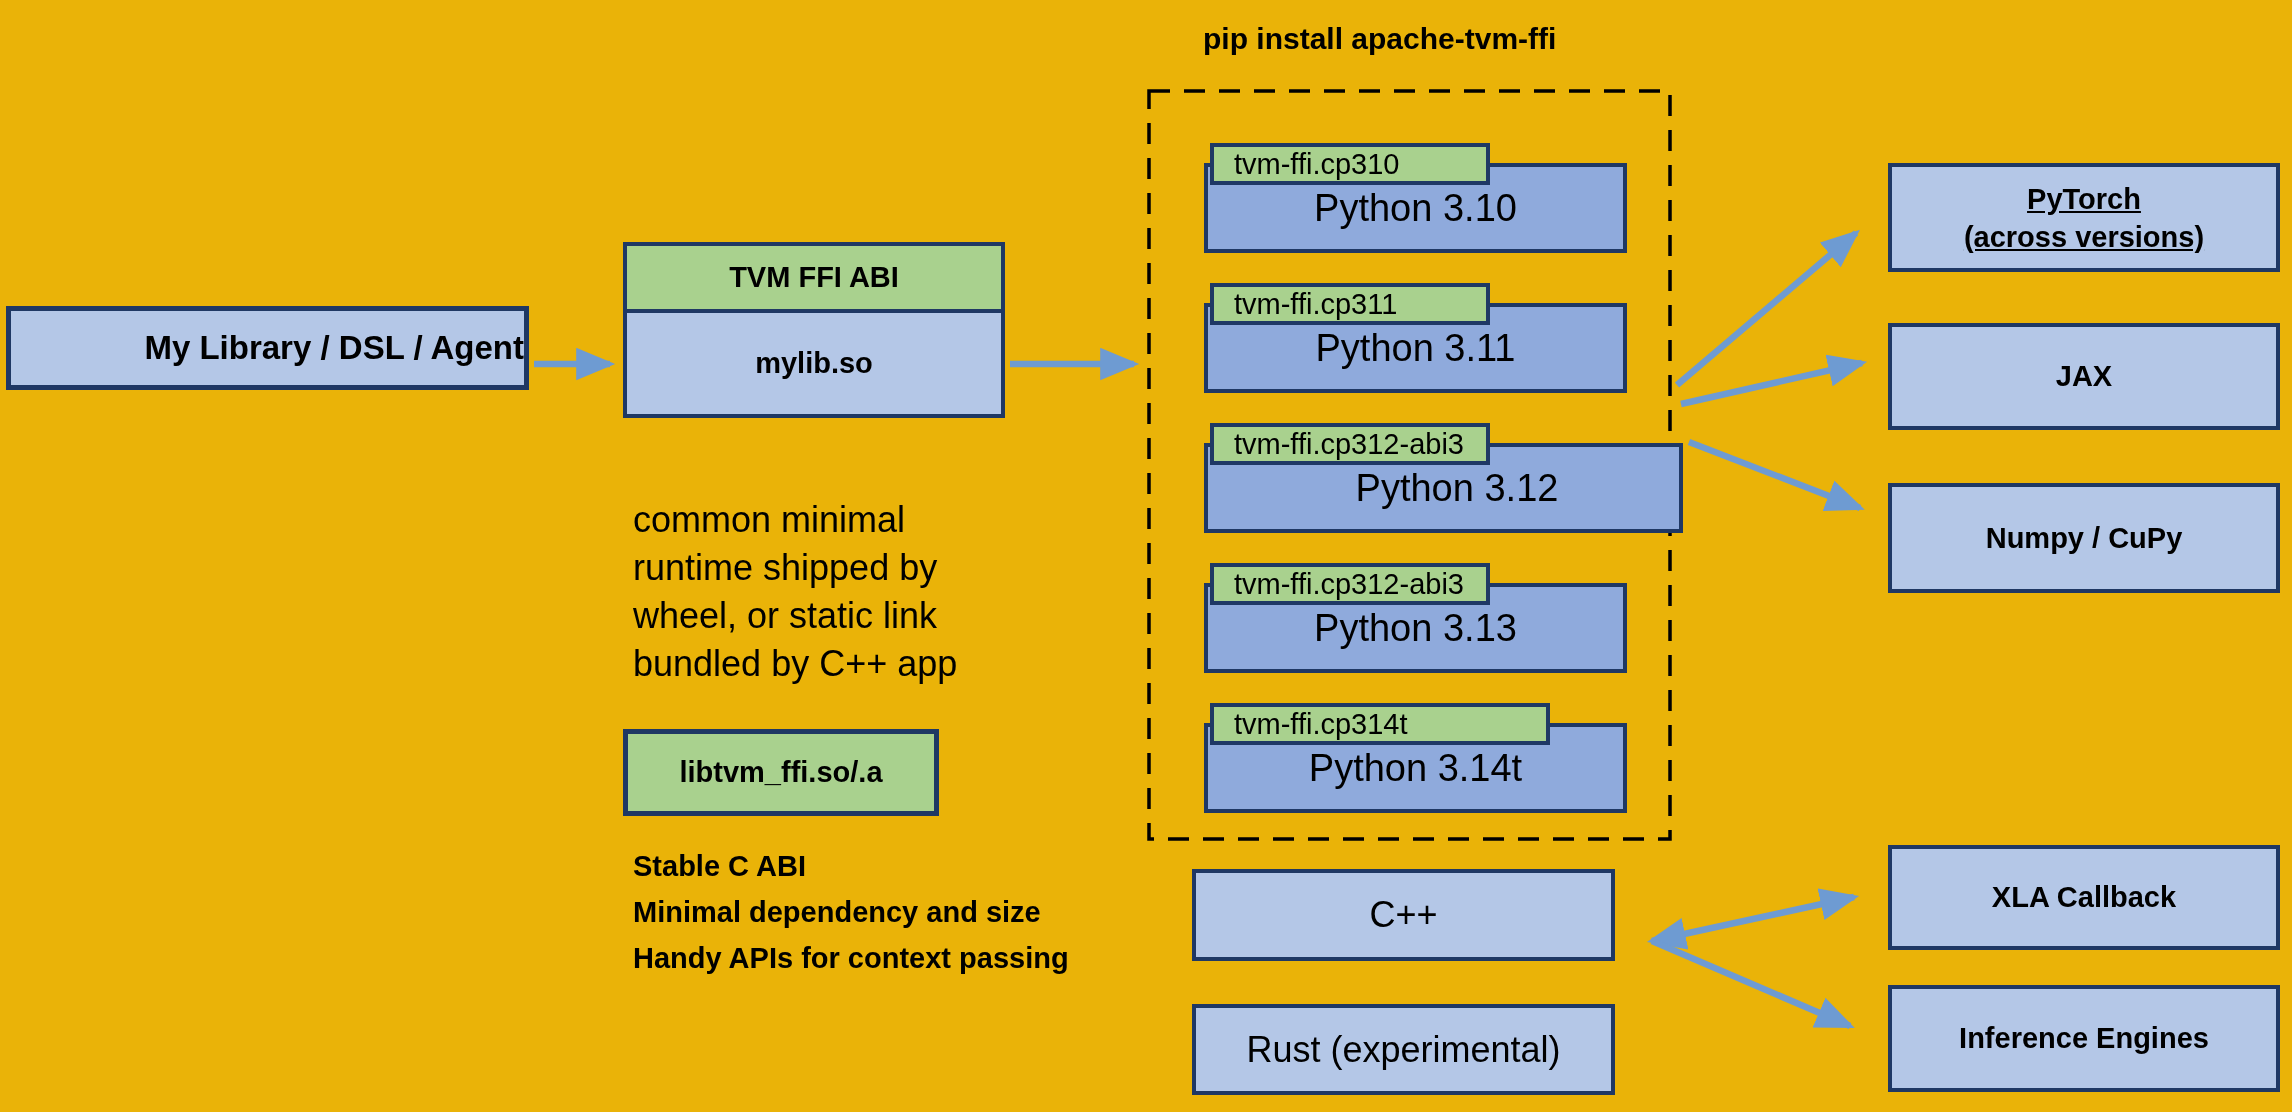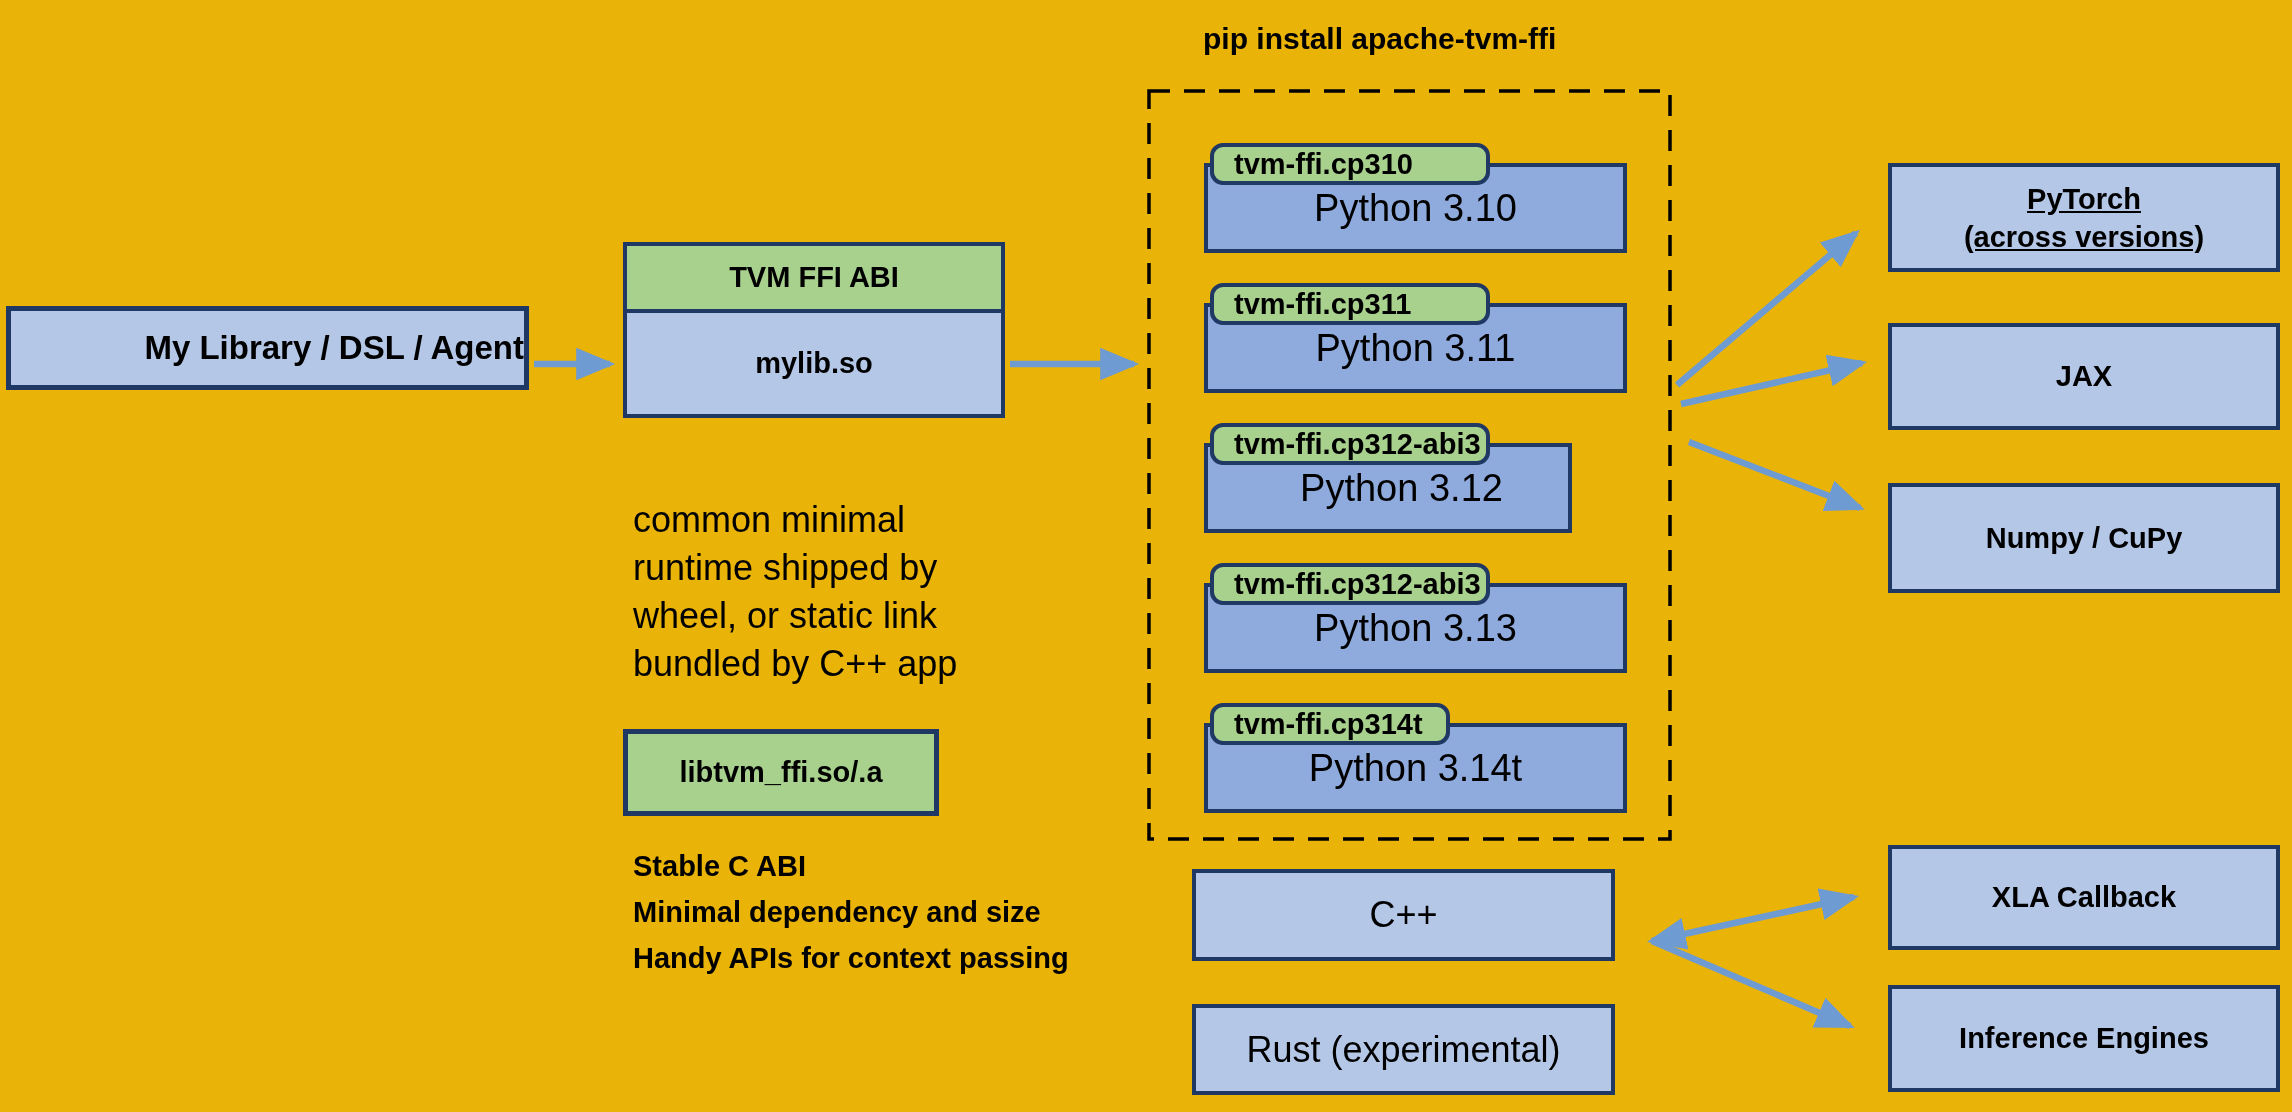--- a/index.html
+++ b/index.html
@@ -11,21 +11,21 @@
   .box-light{background:#B4C7E7;border:4px solid #1F3864;}
   .box-med{background:#8FAADC;border:4px solid #1F3864;}
   .box-green{background:#A9D18E;border:4px solid #1F3864;}
   .title{font-weight:bold;font-size:30px;}
   .big-label{font-weight:bold;font-size:33px;}
   .mid-label{font-weight:bold;font-size:29px;}
   .py-label{font-size:38px;font-weight:normal;margin-left:12px;}
   .lang-label{font-size:36px;font-weight:normal;}
   .note{font-size:36px;line-height:48px;font-weight:normal;}
   .features{font-size:29px;line-height:46px;font-weight:bold;}
-  .tag{padding-left:20px;display:flex;align-items:center;font-weight:bold;font-size:29px;z-index:3;border-radius:13px;}
+  .tag{padding-left:20px;display:flex;align-items:center;font-weight:normal;font-size:29px;z-index:3;}
   .pyl{line-height:38px;}
 </style>
 </head>
 <body>
 
 <div class="canvas">
 
   <svg class="overlay" viewBox="0 0 2292 1112">
     <defs>
       <marker id="ah" orient="auto" markerWidth="7" markerHeight="6" refX="5.2" refY="2.5">
@@ -84,38 +84,38 @@
     <span>tvm-ffi.cp310</span>
   </div>
 
   <div class="abs box-med center py-label" style="left:1192px;top:303px;width:423px;height:90px;">
     <span>Python 3.11</span>
   </div>
   <div class="abs box-green tag" style="left:1210px;top:283px;width:280px;height:42px;">
     <span>tvm-ffi.cp311</span>
   </div>
 
-  <div class="abs box-med center py-label" style="left:1192px;top:443px;width:368px;height:90px;padding-left:27px;">
+  <div class="abs box-med center py-label" style="left:1192px;top:443px;width:479px;height:90px;padding-left:27px;">
     <span>Python 3.12</span>
   </div>
   <div class="abs box-green tag" style="left:1210px;top:423px;width:280px;height:42px;">
     <span>tvm-ffi.cp312-abi3</span>
   </div>
 
   <div class="abs box-med center py-label" style="left:1192px;top:583px;width:423px;height:90px;">
     <span>Python 3.13</span>
   </div>
   <div class="abs box-green tag" style="left:1210px;top:563px;width:280px;height:42px;">
     <span>tvm-ffi.cp312-abi3</span>
   </div>
 
   <div class="abs box-med center py-label" style="left:1192px;top:723px;width:423px;height:90px;">
     <span>Python 3.14t</span>
   </div>
-  <div class="abs box-green tag" style="left:1210px;top:703px;width:240px;height:42px;">
+  <div class="abs box-green tag" style="left:1210px;top:703px;width:340px;height:42px;">
     <span>tvm-ffi.cp314t</span>
   </div>
 
   <div class="abs box-light center lang-label" style="left:1192px;top:869px;width:423px;height:92px;">
     <span>C++</span>
   </div>
 
   <div class="abs box-light center lang-label" style="left:1192px;top:1004px;width:423px;height:91px;">
     <span>Rust (experimental)</span>
   </div>

